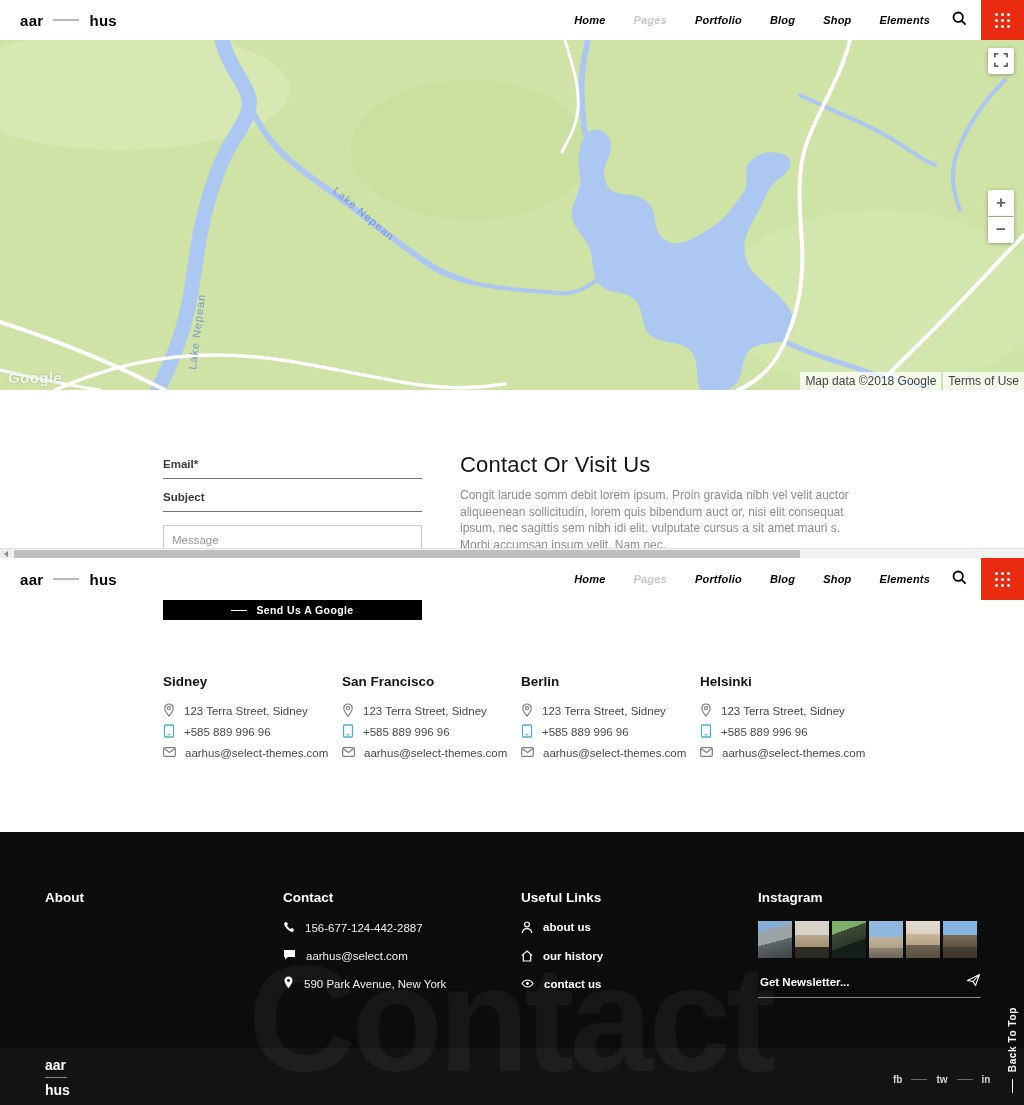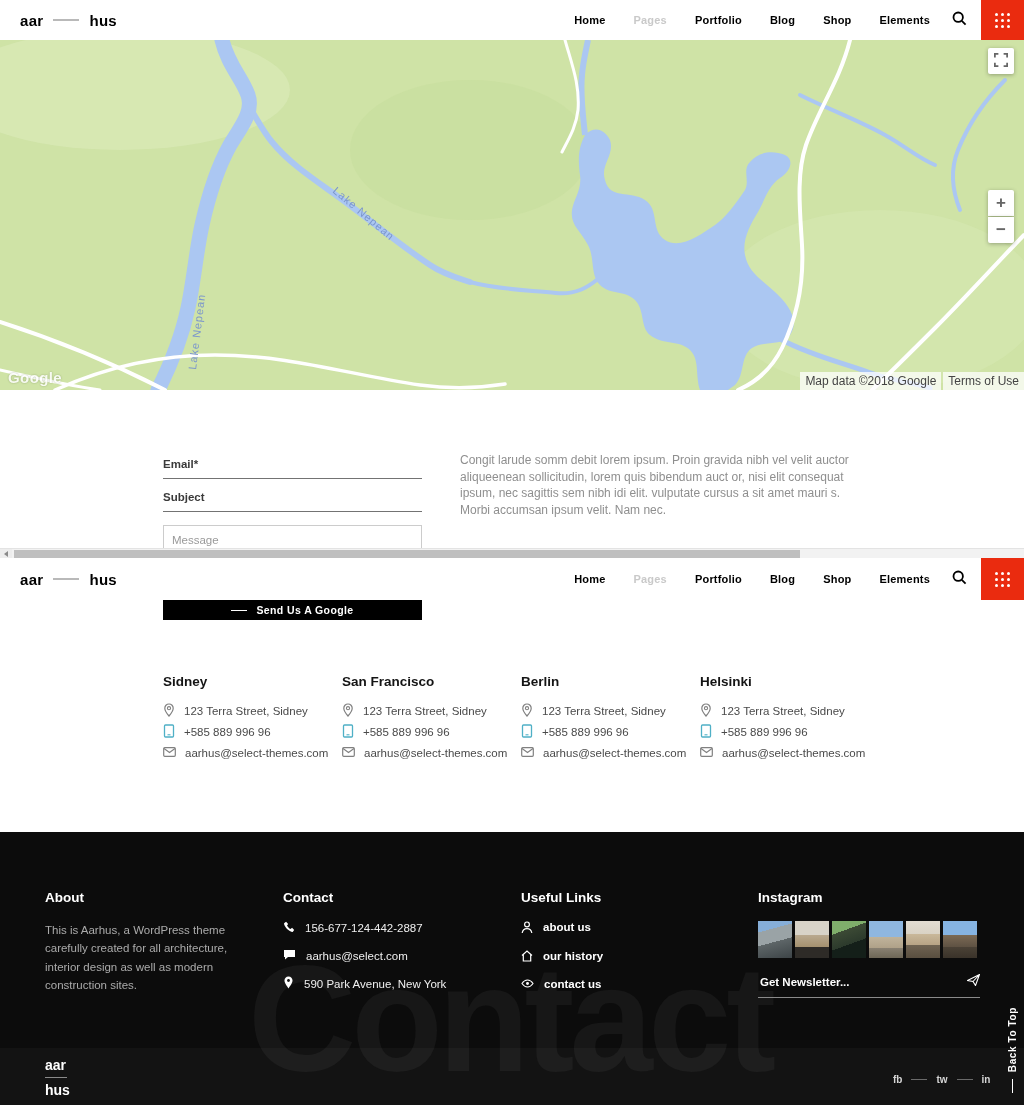--- a/index.html
+++ b/index.html
@@ -7,21 +7,21 @@
   body { font-family:"Liberation Sans", sans-serif; }
   #screen { position:relative; width:1024px; height:1105px; background:#ffffff; overflow:hidden; margin:0 auto; }
 
   
   .header { position:absolute; left:0; width:1024px; background:#fff; display:flex; align-items:center; z-index:5; }
   .header.h1 { top:0; height:40px; }
   .header.h2 { top:558px; height:42px; }
   .logo { margin-left:20px; display:flex; align-items:center; gap:10px; font-weight:700; font-size:15px; color:#000; letter-spacing:.3px; cursor:pointer; }
   .logo .logo-dash { width:26px; height:2px; background:#b9b9b9; }
   .nav { margin-left:auto; display:flex; align-items:center; height:100%; }
-  .nav a { font-size:11px; font-weight:700; color:#000; text-decoration:none; padding:0 14px; letter-spacing:.2px; }
+  .nav a { font-size:11px; font-weight:700; color:#000; text-decoration:none; padding:0 14px; letter-spacing:.2px;font-style:italic; }
   .nav a.current { color:#c9c9c9; }
   .search-btn { background:none; border:none; padding:0 14px 0 8px; cursor:pointer; display:flex; align-items:center; }
   .menu-btn { width:43px; height:100%; background:#ea2b0f; border:none; cursor:pointer; display:flex; align-items:center; justify-content:center; }
   .grid-dots { display:grid; grid-template-columns:repeat(3,3px); grid-gap:3px; }
   .grid-dots i { width:3px; height:3px; background:#fff; border-radius:50%; }
 
   
   .map { position:absolute; top:40px; left:0; width:1024px; height:350px; background:#cfe3a6; overflow:hidden; cursor:grab; }
   .map svg.terrain { position:absolute; top:0; left:0; }
   .map-ctrl { position:absolute; background:#fff; border:none; box-shadow:0 1px 4px rgba(0,0,0,.3); border-radius:2px; cursor:pointer; display:flex; align-items:center; justify-content:center; color:#666; }
@@ -179,20 +179,21 @@
     </div>
   </div>
 
   <div class="form-col">
     <input class="line-input" type="text" placeholder="Email*" style="">
     <input class="line-input" type="text" placeholder="Subject" style="">
     <textarea class="msg-area" placeholder="Message" style=""></textarea>
   </div>
 
   <div class="info-col">
+    <h2>Contact Or Visit Us</h2>
     <p>Congit larude somm debit lorem ipsum. Proin gravida nibh vel velit auctor aliqueenean sollicitudin, lorem quis bibendum auct or, nisi elit consequat ipsum, nec sagittis sem nibh idi elit. vulputate cursus a sit amet mauri s. Morbi accumsan ipsum velit. Nam nec.</p>
   </div>
 
   <div class="hscroll">
     <button class="sb-left">
         <i></i>
       </button>
     <div class="sb-thumb"></div>
   </div>
 
@@ -341,21 +342,20 @@
     </div>
 
   </div>
 
   <footer class="footer">
     <div class="watermark">Contact</div>
 
     <div class="fcols">
       <div class="fc fc1">
         <h4>About</h4>
-        <p class="about-text">This is Aarhus, a WordPress theme carefully created for all architecture, interior design as well as modern construction sites.</p>
       </div>
 
       <div class="fc fc2">
         <h4>Contact</h4>
         <div class="f-row">
           <span><svg width="12" height="12" viewBox="0 0 14 14">
                 <path d="M3.6,1 L6,3.4 L4.7,5.2 C5.5,7 7,8.5 8.8,9.3 L10.6,8 L13,10.4 L11.3,12.8 C7.2,12.8 1.2,6.8 1.2,2.7 Z" fill="#fff"></path>
               </svg></span>
           <span>156-677-124-442-2887</span>
         </div>

